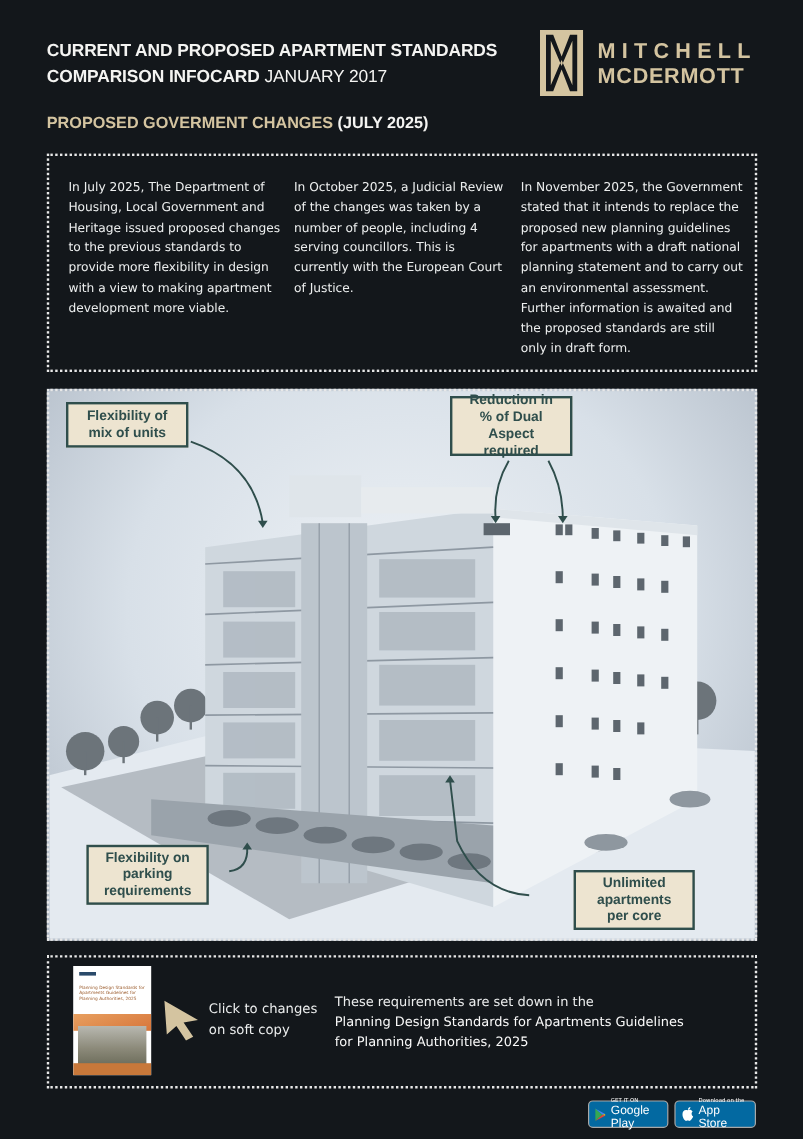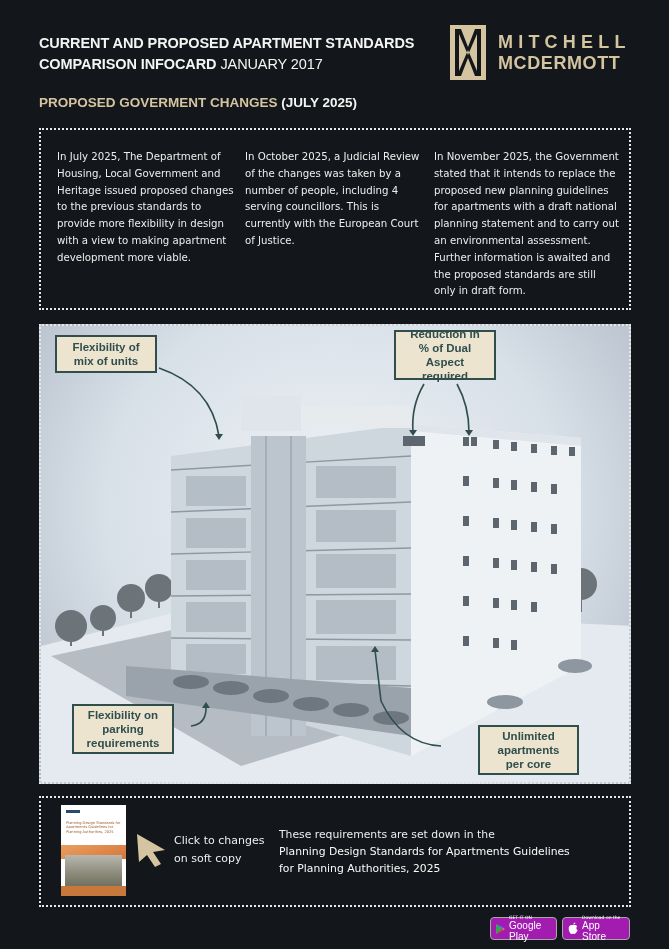--- a/index.html
+++ b/index.html
@@ -27,21 +27,21 @@
   .cover{position:absolute;left:20px;top:7px;width:65px;height:91px;background:#fff;overflow:hidden}
   .cover .t{position:absolute;left:5px;top:16px;font-size:3.6px;line-height:4.3px;color:#9a5a2a;width:55px}
   .cover .band{position:absolute;left:0;top:40px;width:65px;height:14px;background:linear-gradient(160deg,#e8a060,#d7753a)}
   .cover .photo{position:absolute;left:4px;top:50px;width:57px;height:34px;background:linear-gradient(180deg,#b8b8b0,#8c8a7a 55%,#6a6a58)}
   .cover .foot{position:absolute;left:0;bottom:0;width:65px;height:10px;background:#c8783a}
   .cursor{position:absolute;left:94px;top:34px}
   .click-text{position:absolute;left:133px;top:34px;font-size:11px;line-height:18px;color:#eceeee}
   .req{position:absolute;left:238px;top:28px;font-size:10.8px;line-height:17px;color:#eceeee}
   .req .b{color:#fafafa}
   .stores{position:absolute;left:490px;top:917px;display:flex;gap:5px}
-  .store{height:23px;border:1px solid #a8a8a8;border-radius:4px;background:#a21caf;display:flex;align-items:center;padding:0 6px 0 5px;color:#fff}
+  .store{height:23px;border:1px solid #a8a8a8;border-radius:4px;background:#0369a1;display:flex;align-items:center;padding:0 6px 0 5px;color:#fff}
   .store .small{font-size:4.5px;line-height:5px;display:block}
   .store .big{font-size:10px;line-height:11px;display:block;font-family:"Liberation Sans",sans-serif}
   .gp{width:67px}
   .as{width:68px}
 </style>
 </head>
 <body>
 
 <div class="title">
   <div>CURRENT AND PROPOSED APARTMENT STANDARDS</div>
@@ -184,21 +184,21 @@
     </g>
     <g fill="#2f4e4c">
       <polygon points="174,108 182,108 178,114"></polygon>
       <polygon points="368,104 376,104 372,110"></polygon>
       <polygon points="424,104 432,104 428,110"></polygon>
       <polygon points="161,382 169,382 165,376"></polygon>
       <polygon points="330,326 338,326 334,320"></polygon>
     </g>
   </svg>
   <div class="callout" style="left:14px;top:9px;width:102px;height:38px;padding:0 12px">Flexibility of mix of units</div>
-  <div class="callout" style="left:353px;top:4px;width:102px;height:50px;padding:0 8px">Reduction in % of Dual Aspect required</div>
+  <div class="callout" style="left:334px;top:4px;width:102px;height:50px;padding:0 8px">Reduction in % of Dual Aspect required</div>
   <div class="callout" style="left:31px;top:378px;width:102px;height:50px;padding:0 14px">Flexibility on parking requirements</div>
   <div class="callout" style="left:437px;top:399px;width:101px;height:50px;padding:0 14px">Unlimited apartments per core</div>
 </div>
 
 <div class="box b3">
   <div class="cover">
     <div style="position:absolute;left:5px;top:5px;width:14px;height:3px;background:#2a4a6a"></div>
     <div class="t">Planning Design Standards for Apartments Guidelines for Planning Authorities, 2025</div>
     <div class="band"></div>
     <div class="photo"></div>

